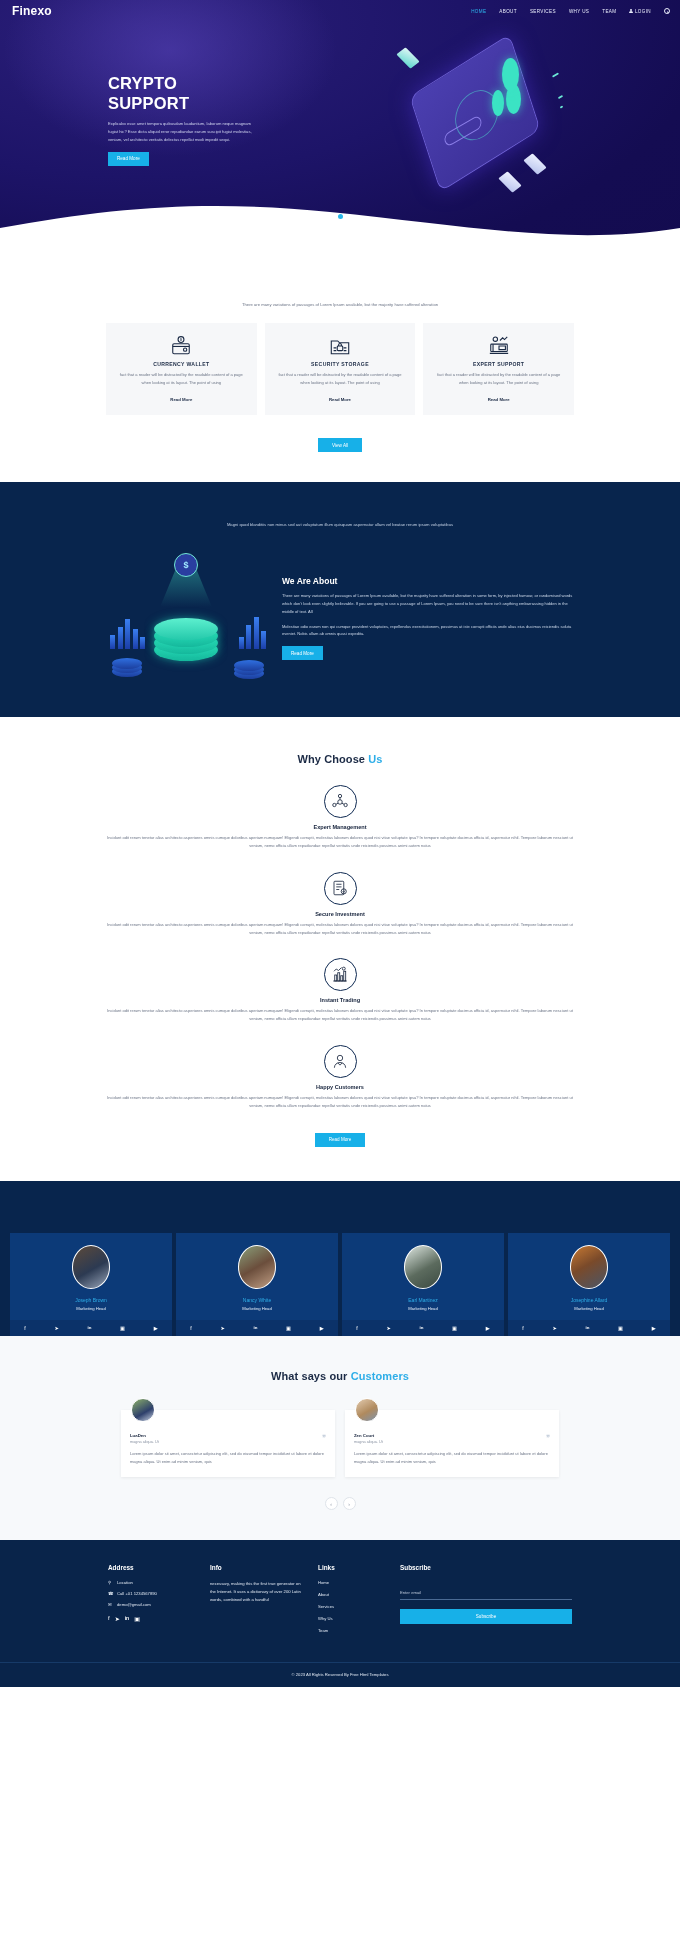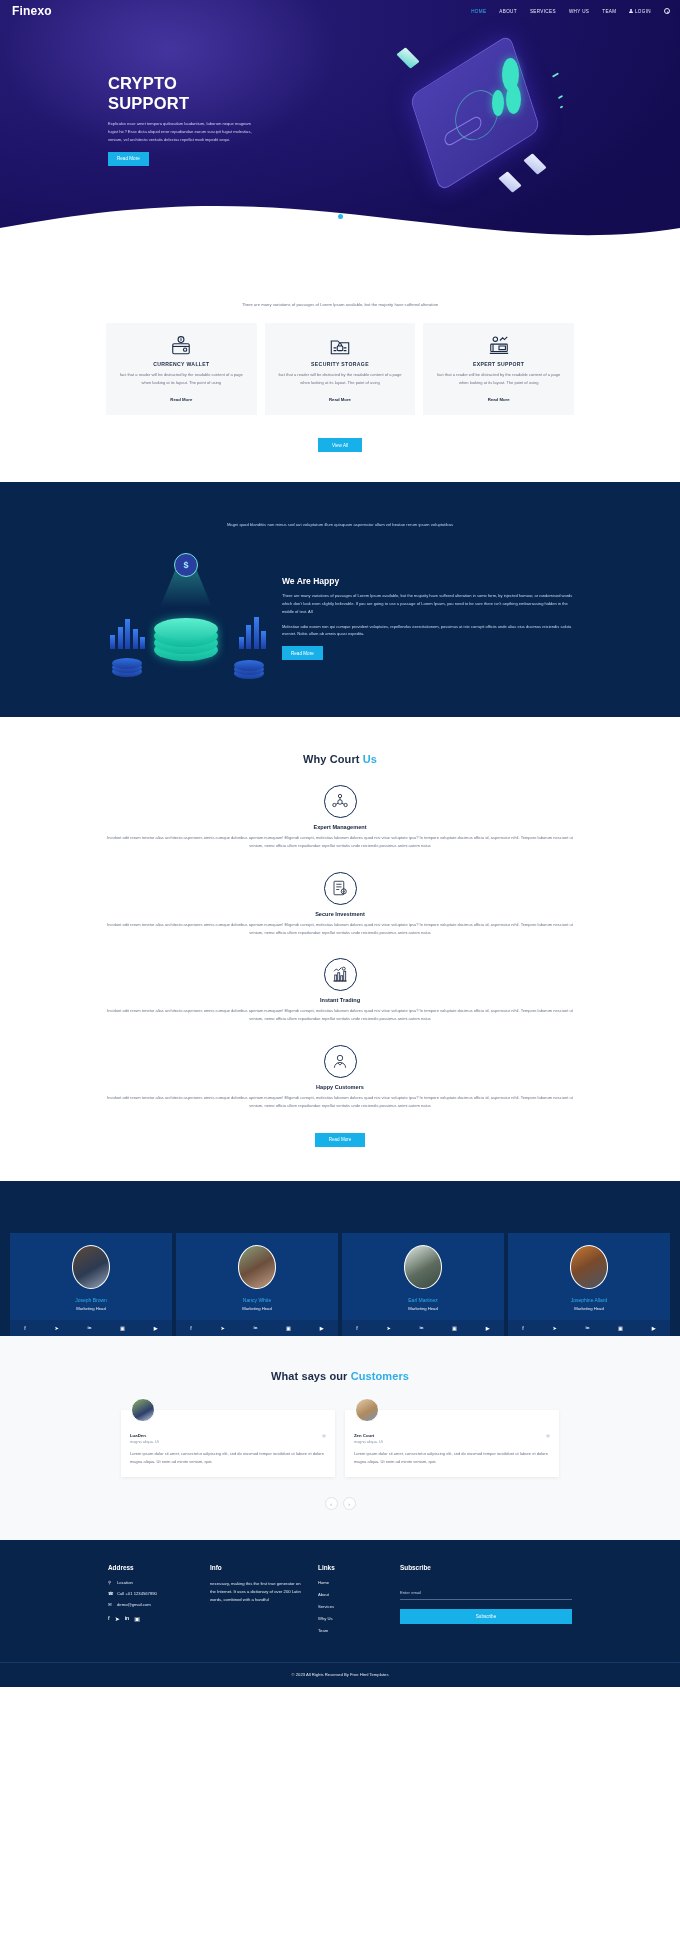--- a/index.html
+++ b/index.html
@@ -441,31 +441,31 @@
             <i style="bottom:8px"></i>
           </div>
         <div class="mini-stack ms-b">
             <i style="bottom:0"></i>
             <i style="bottom:4px"></i>
             <i style="bottom:8px"></i>
           </div>
       </div>
 
       <div class="about-copy">
-        <h3 class="about-h">We Are Happy</h3>
+        <h3 class="about-h">We Are About</h3>
         <p class="about-p">There are many variations of passages of Lorem Ipsum available, but the majority have suffered alteration in some form, by injected humour, or randomised words which don't look even slightly believable. If you are going to use a passage of Lorem Ipsum, you need to be sure there isn't anything embarrassing hidden in the middle of text. All</p>
         <p class="about-p">Molestiae odio earum non qui cumque provident voluptates, repellendus exercitationem, possimus at iste corrupti officiis unde alias eius ducimus reiciendis soluta eveniet. Nobis ullam ab omnis quasi expedita.</p>
         <button class="btn-primary">Read More</button>
       </div>
     </div>
   </section>
 
   <section class="why">
     <h2 class="sec-title">
-      <span>Why Court </span><span class="hl">Us</span>
+      <span>Why Choose </span><span class="hl">Us</span>
     </h2>
 
     <div class="why-item">
       <div class="circ">
         <svg width="18" height="18" viewBox="0 0 24 24" fill="none" stroke="#16233c" stroke-width="1.1">
           <circle cx="12" cy="12" r="3"></circle>
             <circle cx="12" cy="4" r="2.2"></circle>
           <circle cx="4.5" cy="16" r="2.2"></circle>
             <circle cx="19.5" cy="16" r="2.2"></circle>
           <path d="M12 6.2V9M9.6 13.6l-3 1.4M14.4 13.6l3 1.4"></path>

